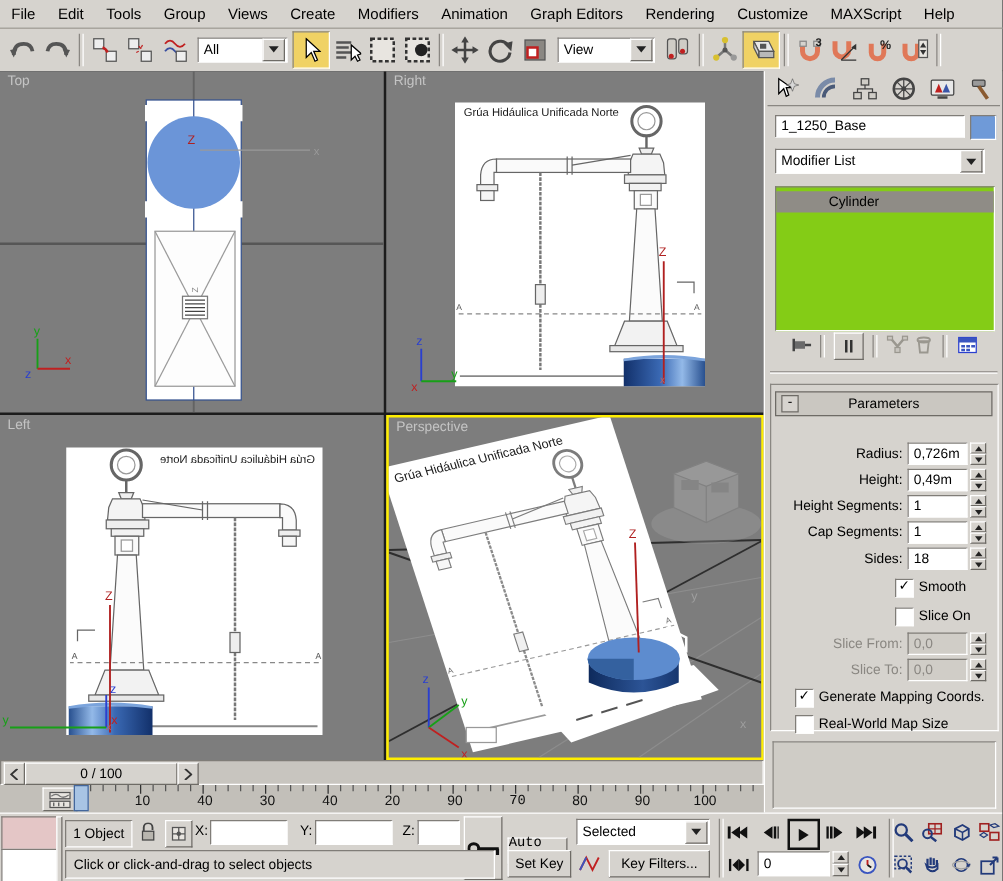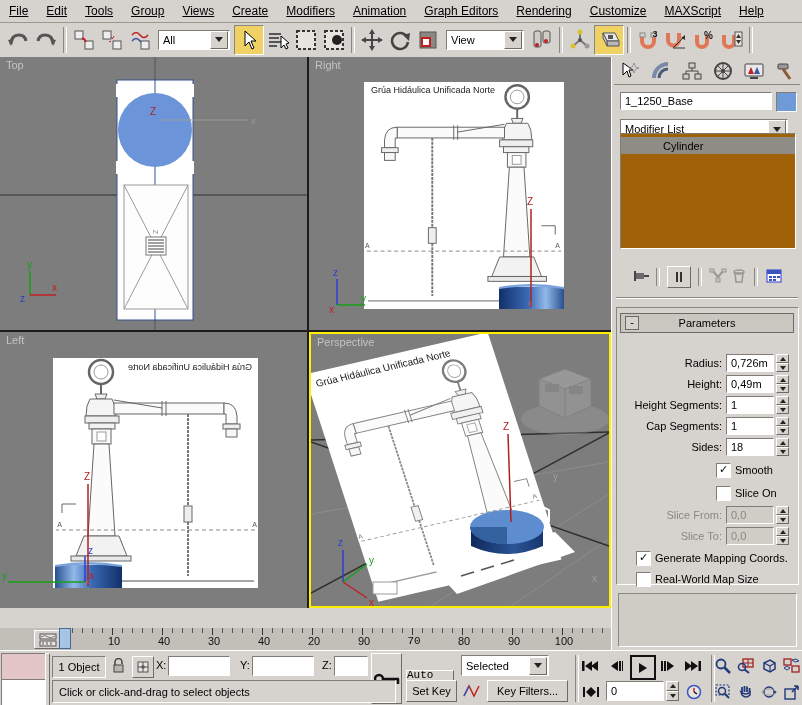--- a/index.html
+++ b/index.html
@@ -6,21 +6,21 @@
   #app{position:relative;width:802px;height:705px;background:#d6d3ce;
        font-family:"Liberation Sans","DejaVu Sans",sans-serif;font-size:11px;color:#000;
        overflow:hidden;user-select:none;}
   .abs{position:absolute;}
   .raised{background:#d6d3ce;border:1px solid;border-color:#fff #6e6b66 #6e6b66 #fff;}
   .sunken{border:1px solid;border-color:#807d78 #fff #fff #807d78;background:#fff;}
   .sunken-gray{border:1px solid;border-color:#807d78 #fff #fff #807d78;background:#d6d3ce;}
   .groove{border:1px solid;border-color:#8a8782 #fff #fff #8a8782;}
   
   #menubar{position:absolute;left:0;top:0;width:802px;height:22px;background:#d6d3ce;
-           border-bottom:1px solid #fff;display:flex;align-items:center;font-size:12px;text-decoration:underline;}
+           border-bottom:1px solid #fff;display:flex;align-items:center;font-size:12px;}
   .menu-item{padding:3px 9px;cursor:default;}
   
   #toolbar{position:absolute;left:0;top:22px;width:802px;height:34px;background:#d6d3ce;
            border-top:1px solid #9a978f;display:flex;align-items:center;padding-left:4px;box-sizing:border-box;}
   .tb-btn{width:28px;height:28px;display:flex;align-items:center;justify-content:center;flex:0 0 auto;}
   .tb-btn.on{background:#f0d264;border:1px solid;border-color:#8a8782 #fff #fff #8a8782;}
   .tb-sep{width:2px;height:26px;border-left:1px solid #8a8782;border-right:1px solid #fff;margin:0 3px;flex:0 0 auto;}
   .dropdown{height:20px;background:#fff;border:1px solid;border-color:#807d78 #fff #fff #807d78;
             display:flex;align-items:center;justify-content:space-between;padding-left:4px;box-sizing:border-box;}
   .dd-arrow{width:16px;height:16px;margin:1px;background:#d6d3ce;border:1px solid;border-color:#fff #6e6b66 #6e6b66 #fff;
@@ -521,21 +521,21 @@
     </div>
     <div class="abs" style="left:164px;top:35px;width:19px;height:18px;background:#6f9ad8;border:1px solid;border-color:#807d78 #fff #fff #807d78;"></div>
 
     <div class="dropdown abs" style="left:8px;top:62px;width:168px;height:20px;">
       <span>Modifier List</span>
       <span class="dd-arrow">
           <span class="tri-down"></span>
         </span>
     </div>
 
-    <div class="abs sunken" style="left:8px;top:76px;width:174px;height:114px;background:#a16207;">
+    <div class="abs sunken" style="left:8px;top:92px;width:174px;height:114px;background:#84cc16;">
       <div style="margin-top:3px;height:17px;background:#8f8c86;display:flex;align-items:center;padding-left:42px;">
         <span>Cylinder</span>
       </div>
     </div>
 
     <div class="abs" style="left:8px;top:208px;width:174px;height:24px;display:flex;align-items:center;gap:4px;justify-content:center;">
       <div><svg width="18" height="16" viewBox="0 0 18 16">
             <rect x="4" y="5" width="9" height="6" fill="#6a6a6a"></rect>
             <line x1="13" y1="8" x2="18" y2="8" stroke="#444" stroke-width="2"></line>
             <line x1="4" y1="3" x2="4" y2="13" stroke="#444" stroke-width="2"></line>
@@ -678,20 +678,35 @@
 
     <div class="cb checked" style="left:24px;top:494px;">✓</div>
     <div class="sb-label" style="left:43px;top:495px;">Generate Mapping Coords.</div>
 
     <div class="cb" style="left:24px;top:515px;"></div>
     <div class="sb-label" style="left:43px;top:516px;">Real-World Map Size</div>
 
     <div class="abs groove" style="left:6px;top:536px;width:177px;height:52px;background:#cfccc6;"></div>
   </div>
 
+  <div id="timeslider">
+    <div class="ts-btn" style="left:2px;width:15px;">
+        <svg width="7" height="9" viewBox="0 0 7 9">
+          <path d="M6 0 L1 4.5 L6 9" fill="none" stroke="#333" stroke-width="1.5"></path>
+        </svg>
+      </div>
+    <div class="ts-btn" style="left:19px;width:120px;">
+        <span>0 / 100</span>
+      </div>
+    <div class="ts-btn" style="left:141px;width:15px;">
+        <svg width="7" height="9" viewBox="0 0 7 9">
+          <path d="M1 0 L6 4.5 L1 9" fill="none" stroke="#333" stroke-width="1.5"></path>
+        </svg>
+      </div>
+  </div>
 
   <div id="trackbar">
     <div class="ts-btn" style="left:34px;top:2px;width:26px;height:17px;flex-direction:column;">
       <svg width="18" height="14" viewBox="0 0 18 14">
           <rect x="1" y="1" width="16" height="5" fill="#e8e5e0" stroke="#555"></rect>
           <path d="M2 4 Q6 1 9 4 Q12 6 16 3" fill="none" stroke="#777"></path>
           <rect x="1" y="8" width="16" height="5" fill="#e8e5e0" stroke="#555"></rect>
           <path d="M4 9 L4 12 M8 12 L8 9 M12 9 L12 12" stroke="#555"></path>
         </svg>
     </div>
@@ -809,21 +824,21 @@
       <span>Click or click-and-drag to select objects</span>
     </div>
 
     <div class="sb-btn" style="left:406px;top:19px;width:48px;height:22px;font-family:Liberation Mono, monospace;">
         <span>Auto Key</span>
       </div>
     <div class="sb-btn" style="left:406px;top:29px;width:51px;height:22px;">
         <span>Set Key</span>
       </div>
 
-    <div class="dropdown abs" style="left:461px;top:4px;width:88px;height:21px;">
+    <div class="dropdown abs" style="left:461px;top:4px;width:107px;height:21px;">
       <span>Selected</span>
       <span class="dd-arrow">
           <span class="tri-down"></span>
         </span>
     </div>
     <div class="sb-flat" style="left:461px;top:29px;width:22px;height:22px;">
       <svg width="18" height="16" viewBox="0 0 18 16">
           <path d="M1 13 L6 3 L11 13 L16 3" fill="none" stroke="#c02020" stroke-width="1.5"></path>
           <path d="M1 13 L6 3" stroke="#3a55c0" stroke-width="1.5"></path>
         </svg>

